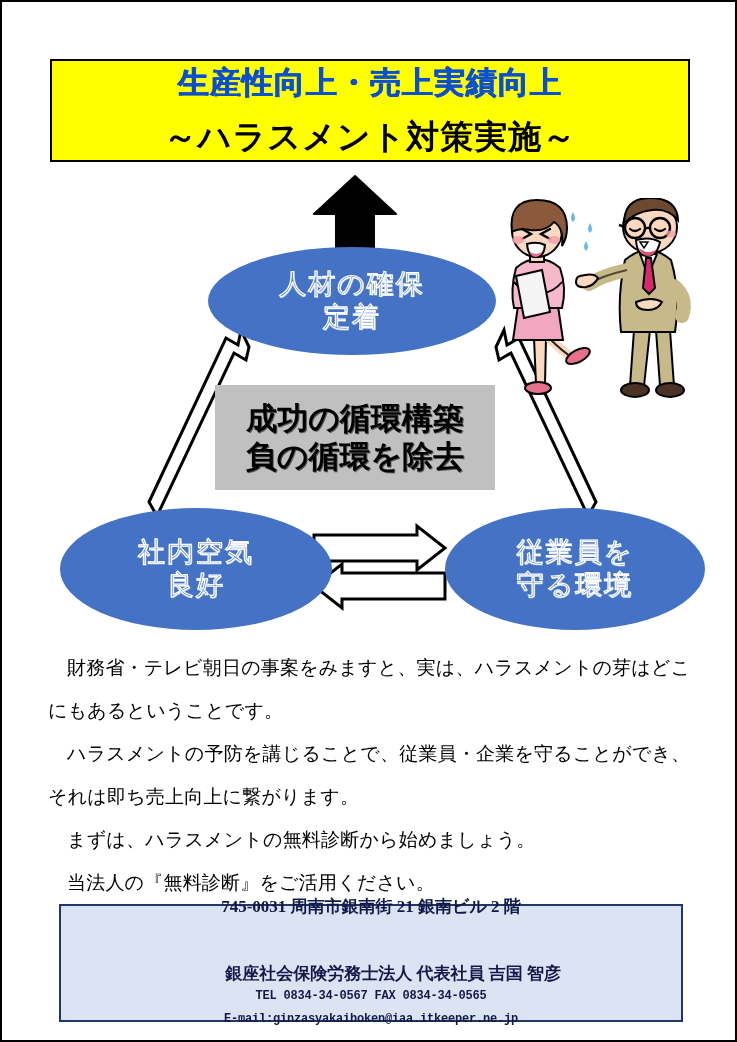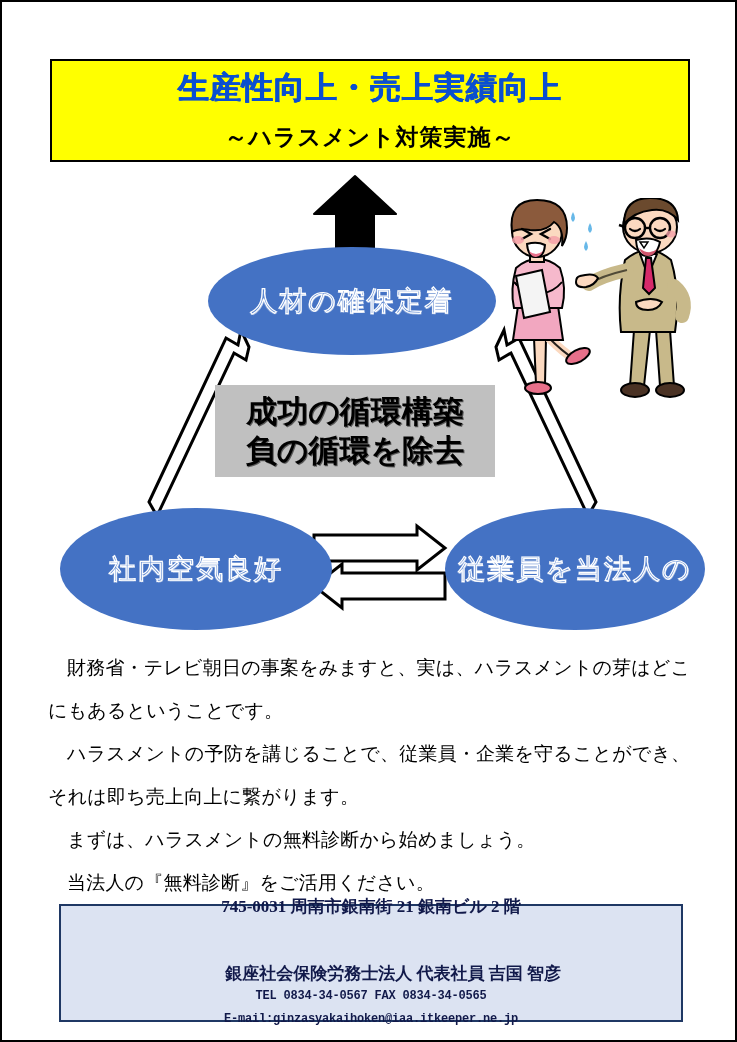--- a/index.html
+++ b/index.html
@@ -40,21 +40,21 @@
     color: #0a4fd0;
     font-size: 31px;
     font-weight: bold;
     letter-spacing: 1px;
     line-height: 1.15;
     white-space: nowrap;
     text-shadow: 0.5px 0 0 #0a4fd0, -0.5px 0 0 #0a4fd0;
   }
   .title-line2 {
     color: #000000;
-    font-size: 23px;
+    font-size: 33px;
     font-weight: bold;
     letter-spacing: 1px;
     line-height: 1.15;
     white-space: nowrap;
   }
 
   
   .up-arrow-solid {
     position: absolute;
     left: 310px;
@@ -62,21 +62,21 @@
     width: 86px;
     height: 85px;
   }
 
   
   .ellipse {
     position: absolute;
     background: #4472c4;
     border-radius: 50%;
     display: flex;
-    flex-direction: row;
+    flex-direction: column;
     align-items: center;
     justify-content: center;
   }
   .ellipse-text {
     color: #5b86d0;
     font-size: 27px;
     font-weight: normal;
     line-height: 1.22;
     letter-spacing: 2px;
     white-space: nowrap;
@@ -103,21 +103,21 @@
     width: 260px;
     height: 122px;
   }
 
   
   .center-box {
     position: absolute;
     left: 213px;
     top: 383px;
     width: 280px;
-    height: 92px;
+    height: 105px;
     background: #c0c0c0;
     display: flex;
     flex-direction: column;
     align-items: center;
     justify-content: center;
     gap: 1px;
   }
   .center-box-line {
     color: #000000;
     font-size: 31px;
@@ -236,21 +236,21 @@
     <div class="ellipse-text">定着</div>
   </div>
 
   <div class="ellipse" id="ellipse-left">
     <div class="ellipse-text">社内空気</div>
     <div class="ellipse-text">良好</div>
   </div>
 
   <div class="ellipse" id="ellipse-right">
     <div class="ellipse-text">従業員を</div>
-    <div class="ellipse-text">当法人の</div>
+    <div class="ellipse-text">守る環境</div>
   </div>
 
   <div class="center-box">
     <div class="center-box-line">成功の循環構築</div>
     <div class="center-box-line">負の循環を除去</div>
   </div>
 
   <svg class="illustration" viewBox="0 0 216 205">
 
     <g>

